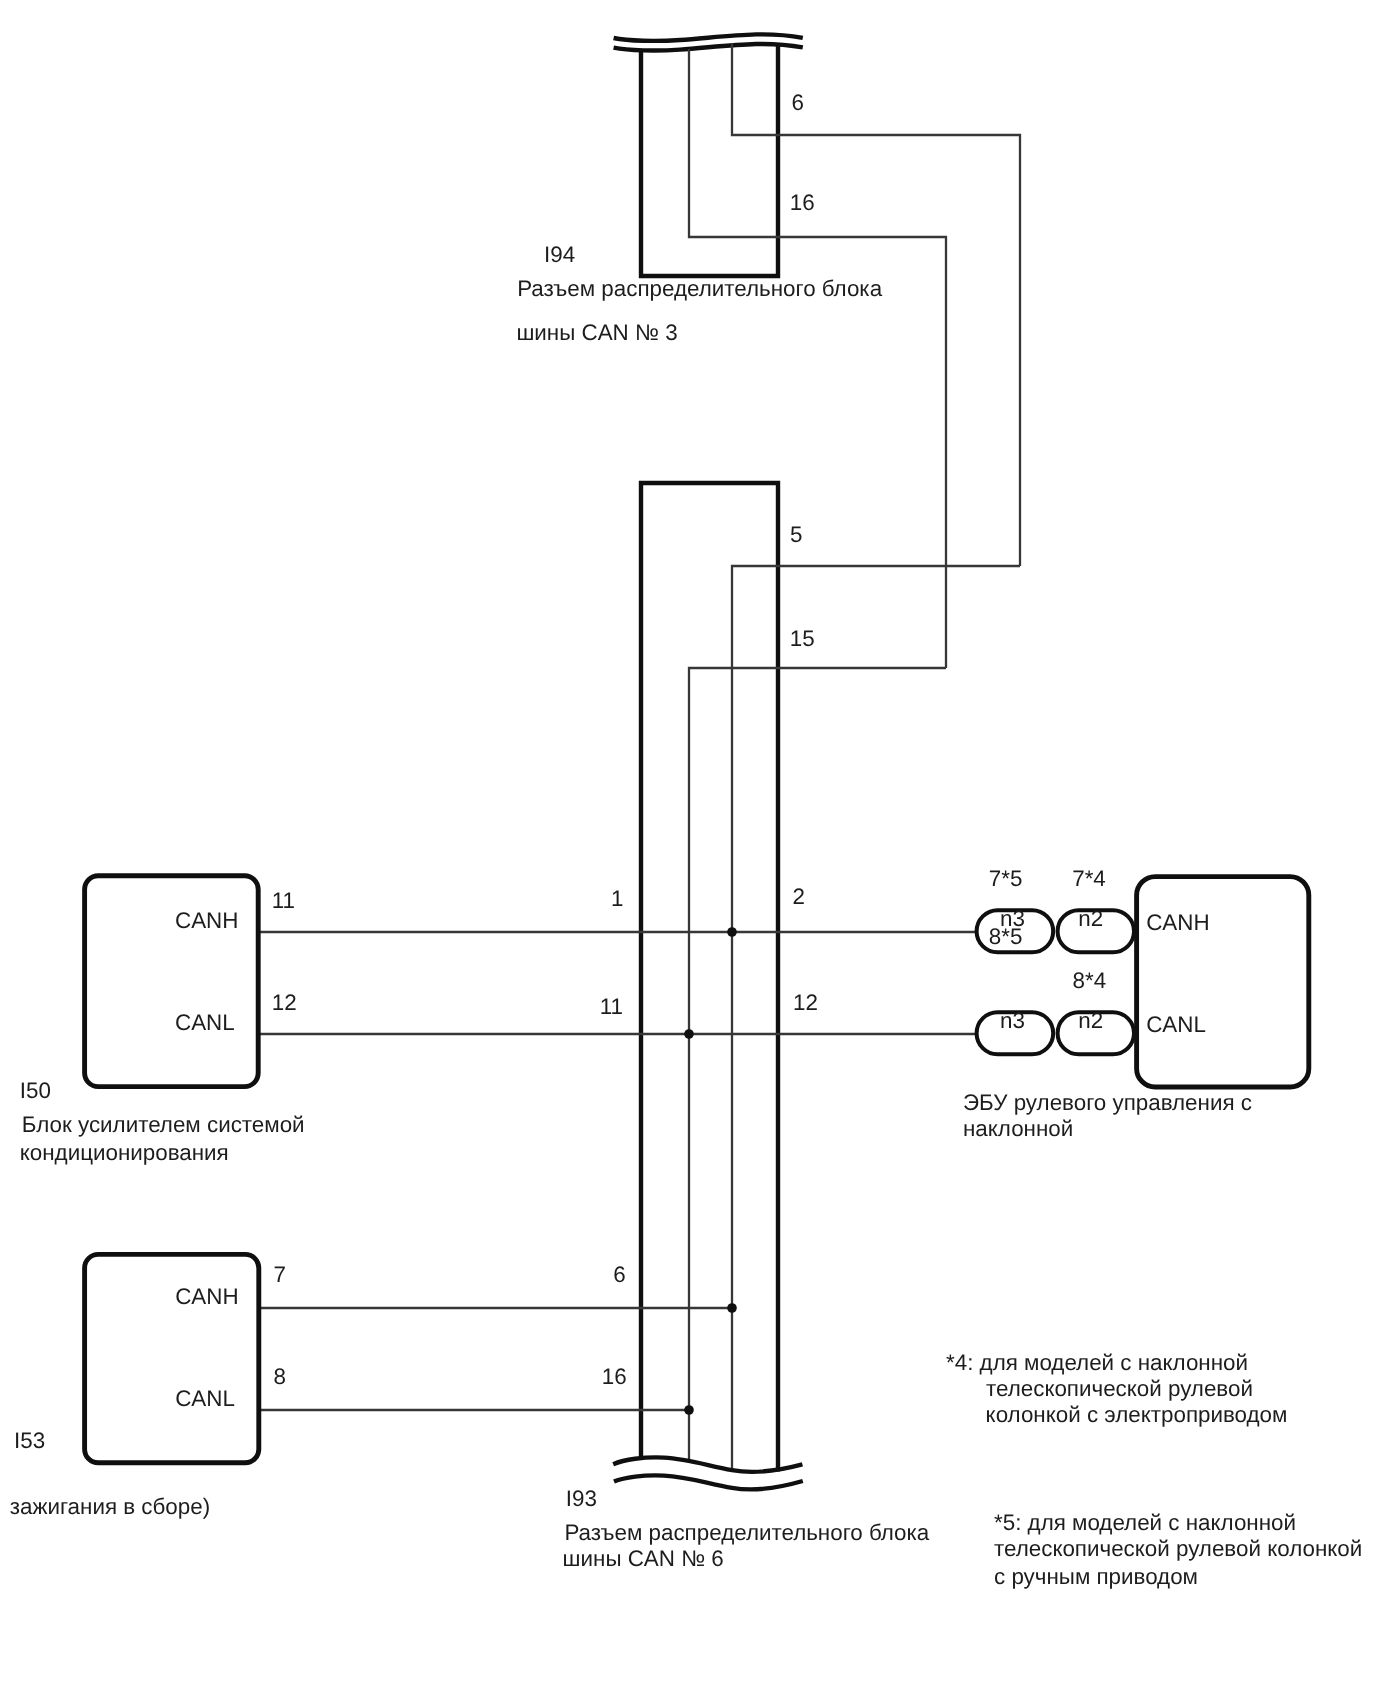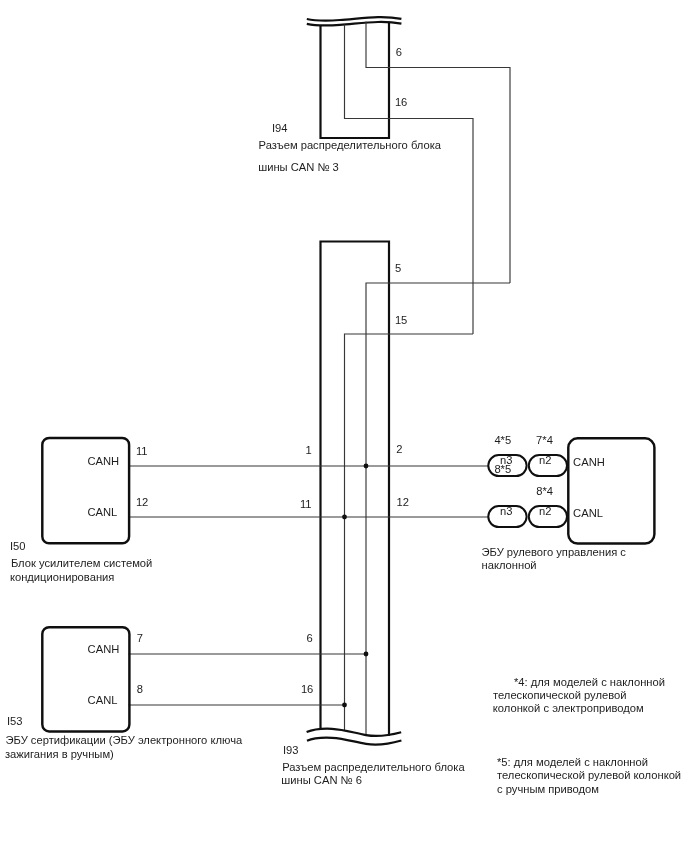--- a/index.html
+++ b/index.html
@@ -87,36 +87,35 @@
   <div class="lbl" style="left:135.9px;top:497.4px">12</div>
   <div class="lbl" style="left:9.9px;top:541.1px">I50</div>
   <div class="lbl" style="left:10.9px;top:558.1px">Блок усилителем системой</div>
   <div class="lbl" style="left:9.9px;top:571.5px">кондиционирования</div>
 
   <div class="lbl" style="left:87.6px;top:644.2px">CANH</div>
   <div class="lbl" style="left:87.6px;top:695.2px">CANL</div>
   <div class="lbl" style="left:136.8px;top:633.0px">7</div>
   <div class="lbl" style="left:136.8px;top:684.0px">8</div>
   <div class="lbl" style="left:7px;top:715.8px">I53</div>
-  <div class="lbl" style="left:5.5px;top:734.8px">ЭБУ сертификации (ЭБУ электронного ключа</div>
-  <div class="lbl" style="left:4.9px;top:748.6px">зажигания в ручным)</div>
+  <div class="lbl" style="left:4.9px;top:748.6px">зажигания в сборе)</div>
 
   <div class="lbl" style="left:573.1px;top:457.0px">CANH</div>
   <div class="lbl" style="left:573.1px;top:508.0px">CANL</div>
-  <div class="lbl" style="left:494.4px;top:435.2px">4*5</div>
+  <div class="lbl" style="left:494.4px;top:435.2px">7*5</div>
   <div class="lbl" style="left:536.1px;top:435.1px">7*4</div>
   <div class="lbl" style="left:494.4px;top:464px">8*5</div>
   <div class="lbl" style="left:536.3px;top:486.1px">8*4</div>
   <div class="lbl" style="left:500px;top:455.0px">n3</div>
   <div class="lbl" style="left:539.1px;top:455.0px">n2</div>
   <div class="lbl" style="left:500px;top:506.0px">n3</div>
   <div class="lbl" style="left:539.1px;top:506.0px">n2</div>
   <div class="lbl" style="left:481.5px;top:547.0px">ЭБУ рулевого управления с</div>
   <div class="lbl" style="left:481.5px;top:560.0px">наклонной</div>
 
-  <div class="lbl" style="left:514px;top:677.4px">*4: для моделей с наклонной</div>
+  <div class="lbl" style="left:473px;top:677.4px">*4: для моделей с наклонной</div>
   <div class="lbl" style="left:493px;top:690.2px">телескопической рулевой</div>
   <div class="lbl" style="left:492.8px;top:703.0px">колонкой с электроприводом</div>
   <div class="lbl" style="left:497px;top:756.9px">*5: для моделей с наклонной</div>
   <div class="lbl" style="left:497px;top:770.1px">телескопической рулевой колонкой</div>
   <div class="lbl" style="left:497px;top:784px">с ручным приводом</div>
 
 </div>
 
 </body></html>

